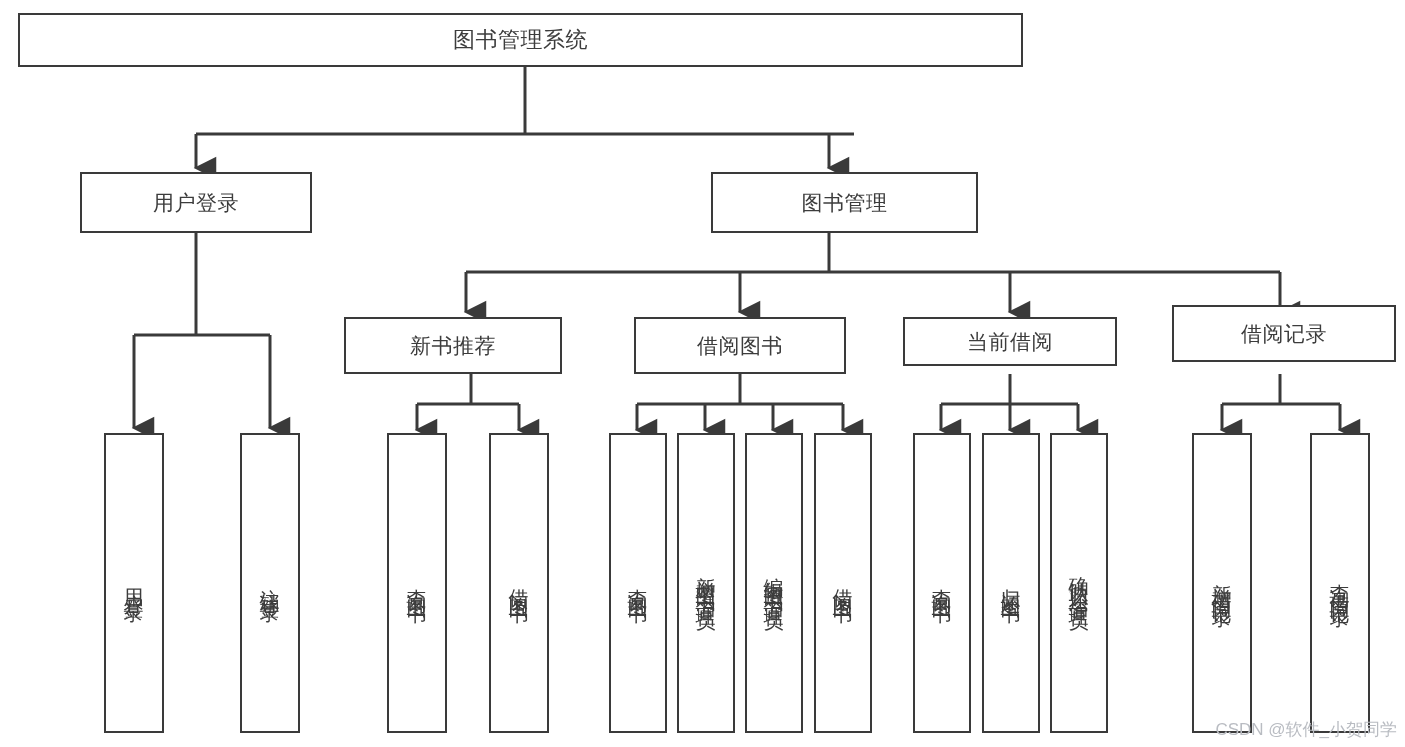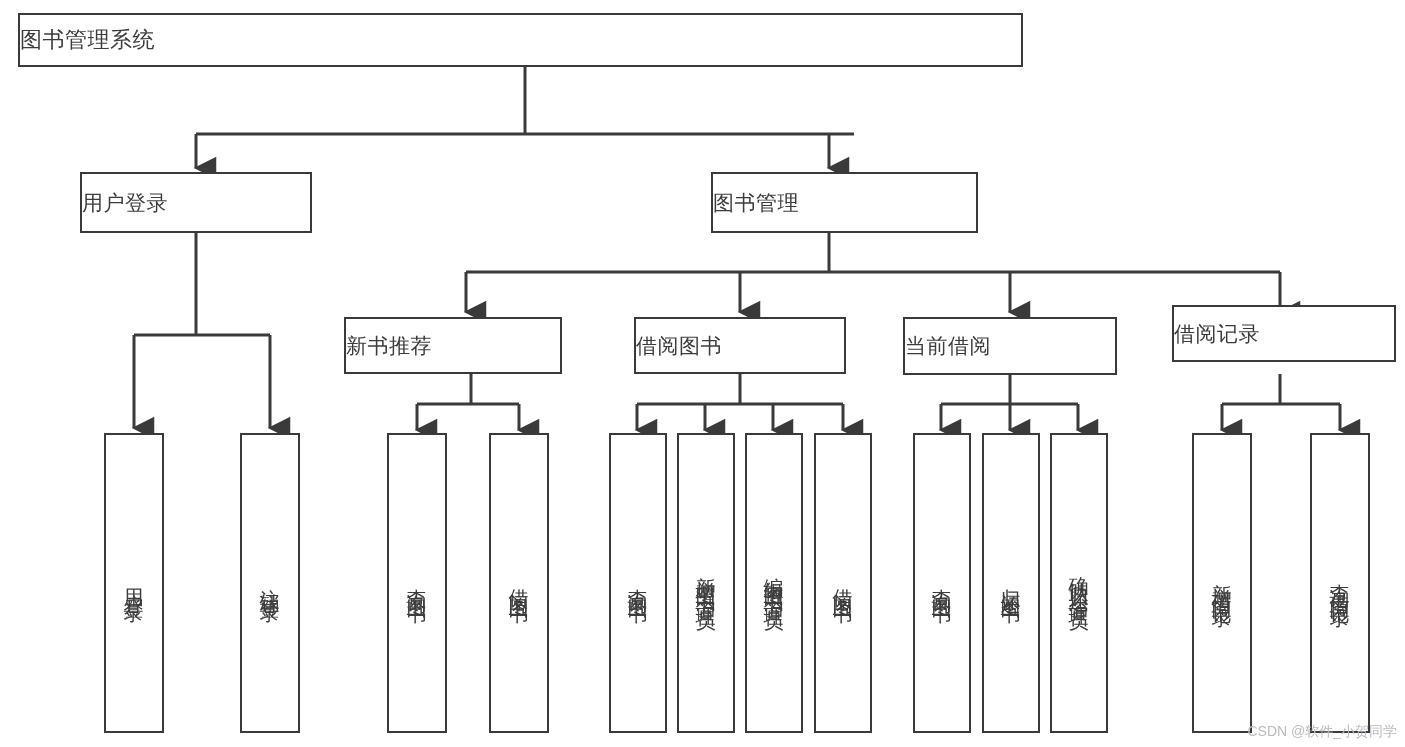--- a/index.html
+++ b/index.html
@@ -26,20 +26,21 @@
     height: 747px;
     pointer-events: none;
   }
   .node {
     position: absolute;
     box-sizing: border-box;
     background: #ffffff;
     border: 2px solid #3a3a3a;
     display: flex;
     align-items: center;
+    justify-content: center;
     color: #3c3c3c;
     z-index: 2;
   }
   .node.horiz {
     font-size: 21px;
     letter-spacing: 0.5px;
     line-height: 1.2;
   }
   .node.root {
     font-size: 22px;
@@ -57,21 +58,21 @@
   .node.vert .vtext {
     writing-mode: vertical-rl;
     text-orientation: upright;
     display: block;
     white-space: nowrap;
   }
   .watermark {
     position: absolute;
     right: 8px;
     bottom: 6px;
-    font-size: 14px;
+    font-size: 17px;
     color: #b9bcc2;
     z-index: 5;
     white-space: nowrap;
     font-family: "Liberation Sans", "DejaVu Sans", sans-serif;
   }
 </style>
 </head>
 <body>
 
 <div id="diagram">
@@ -137,21 +138,21 @@
   <div class="node horiz" style="left:711px; top:172px; width:267px; height:61px;">
     <span>图书管理</span>
   </div>
 
   <div class="node horiz" style="left:344px; top:317px; width:218px; height:57px;">
     <span>新书推荐</span>
   </div>
   <div class="node horiz" style="left:634px; top:317px; width:212px; height:57px;">
     <span>借阅图书</span>
   </div>
-  <div class="node horiz" style="left:903px; top:317px; width:214px; height:58px;">
+  <div class="node horiz" style="left:903px; top:317px; width:214px; height:49px;">
     <span>当前借阅</span>
   </div>
   <div class="node horiz" style="left:1172px; top:305px; width:224px; height:57px;">
     <span>借阅记录</span>
   </div>
 
   <div class="node vert" style="left:104px; top:433px; width:60px; height:300px;">
     <span class="vtext">用户登录</span>
   </div>
   <div class="node vert" style="left:240px; top:433px; width:60px; height:300px;">

